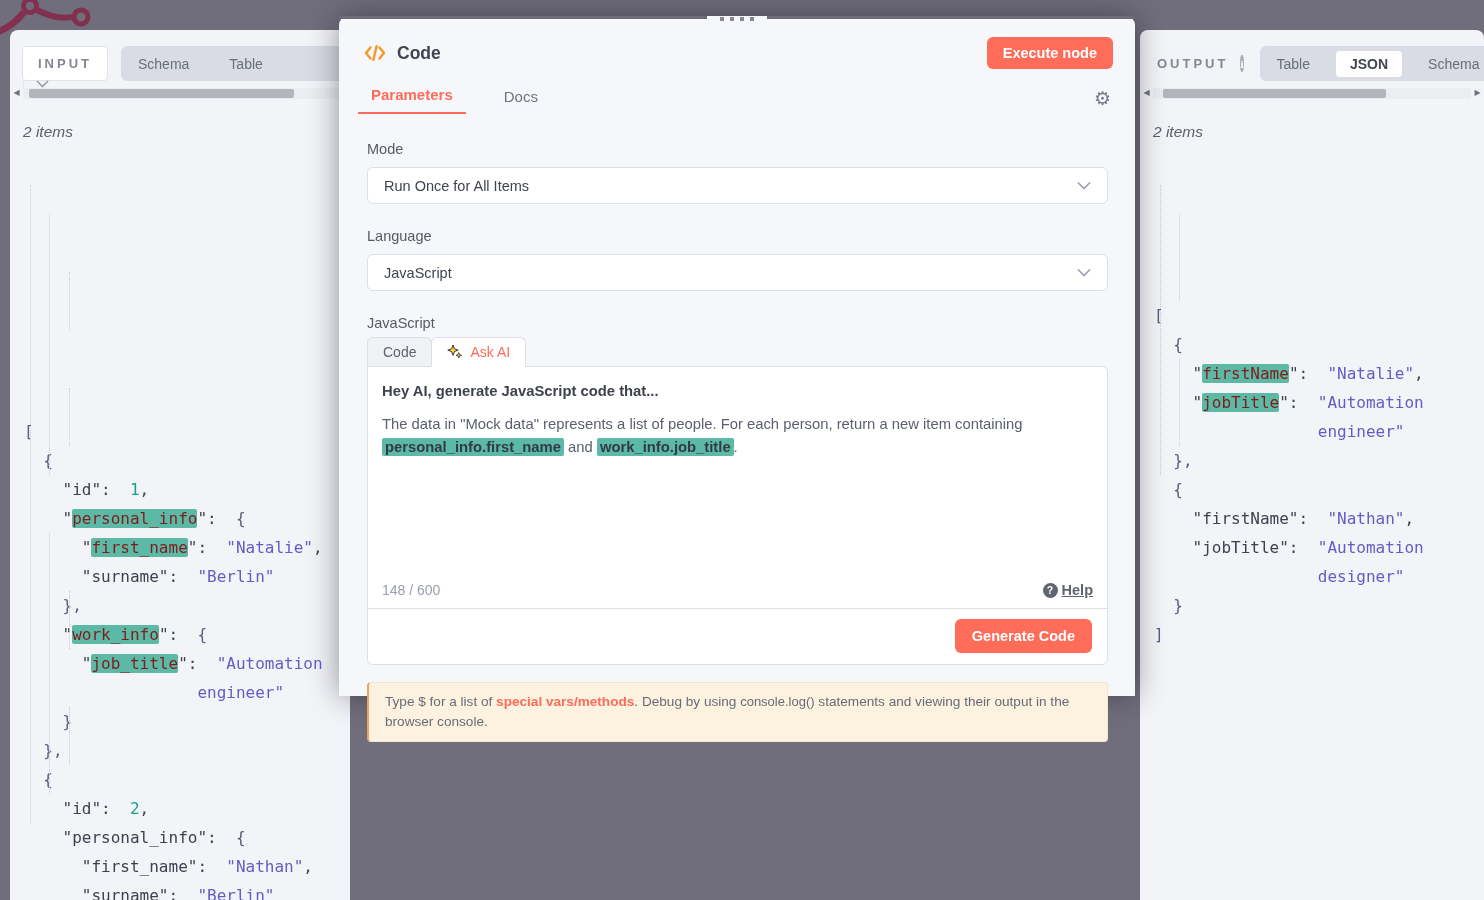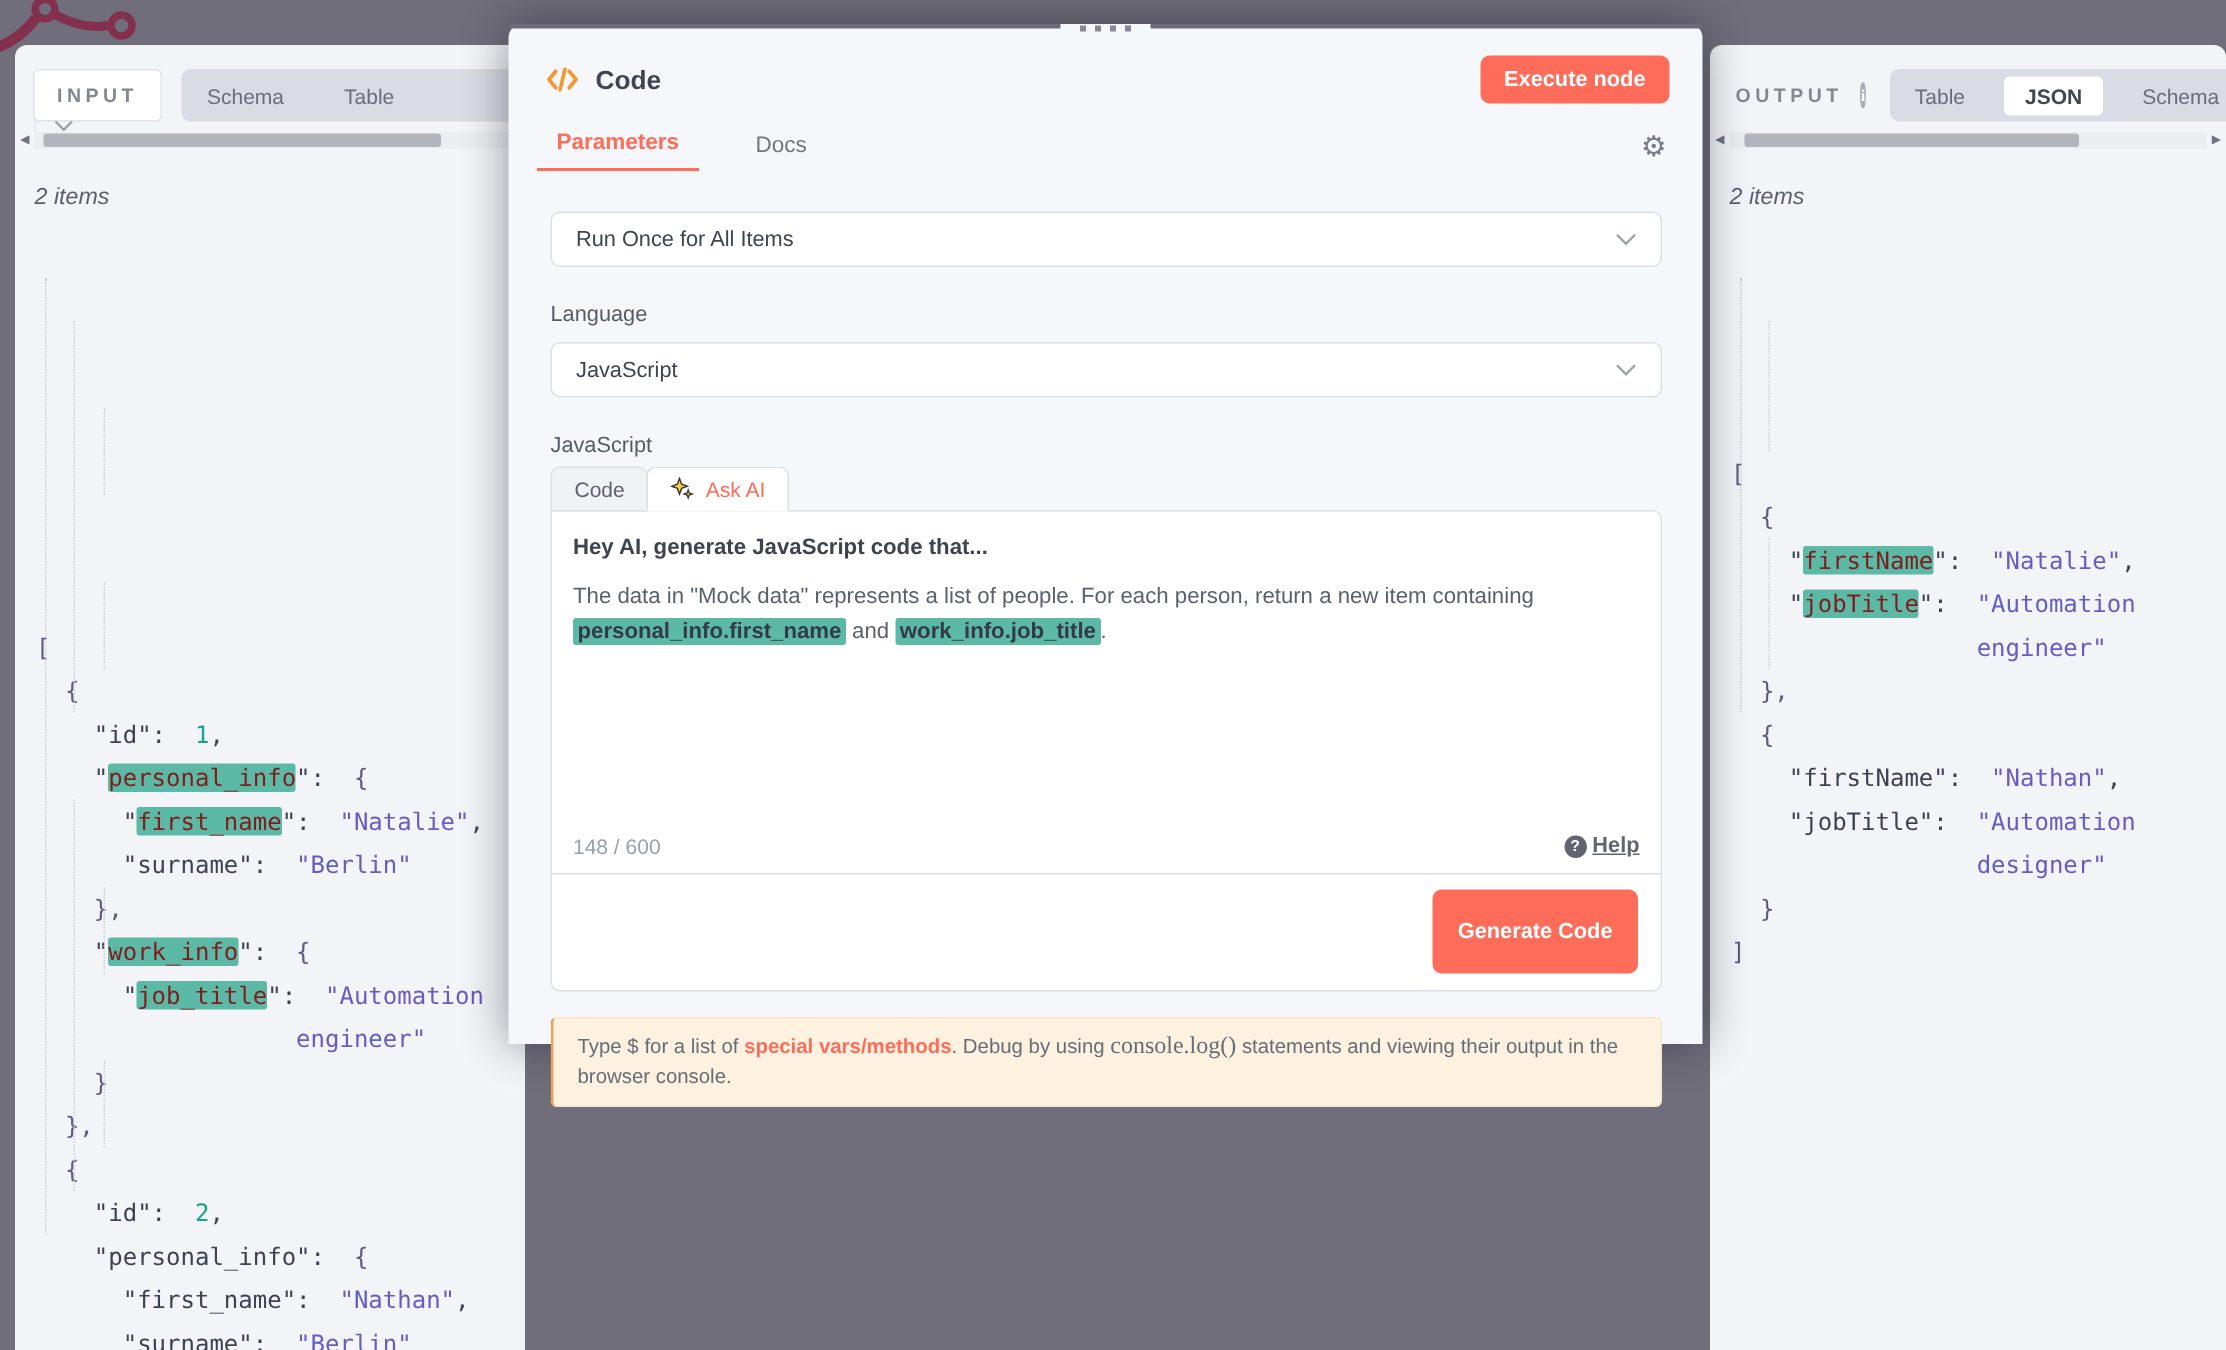--- a/index.html
+++ b/index.html
@@ -69,25 +69,25 @@
   .prompt-area { position:relative; height:241px; padding:16px 14px; }
   .prompt-heading { font-weight:700; font-size:14.8px; color:#3e434d; margin-bottom:14px; }
   .prompt-text { font-size:14.8px; color:#5a6070; line-height:23px; }
   .chip { background:#5bb9a6; color:#333a47; border-radius:2px; padding:1px 3px;font-weight:bold; }
   .prompt-foot { position:absolute; left:14px; right:14px; bottom:10px; display:flex; }
   .counter { color:#9aa0aa; font-size:14px; }
   .help { margin-left:auto; display:flex; align-items:center; gap:4px; color:#60656f; font-size:14.5px; cursor:pointer; }
   .help-icon { width:15px; height:15px; border-radius:50%; background:#60656f; color:#fff; font-size:10.5px; font-weight:700; display:flex; align-items:center; justify-content:center; }
   .help-label { text-decoration:underline; font-weight:600; }
   .gen-row { border-top:1px solid #dbdfe6; padding:10px 15px 11px; display:flex; justify-content:flex-end; }
-  .gen-btn { background:#ff6d5a; color:#fff; font-weight:700; font-size:14.5px; padding:20px 17px; border-radius:6px; border:none; cursor:pointer; }
+  .gen-btn { background:#ff6d5a; color:#fff; font-weight:700; font-size:14.5px; padding:9px 17px; border-radius:6px; border:none; cursor:pointer; }
 
   .notice { margin-top:17px; background:#fdf1e0; border:1px solid #f4e6cd; border-left:2px solid #eda45c; border-radius:4px; padding:9px 16px 10px; font-size:13.6px; line-height:19.5px; color:#676d78; }
   .notice .nlink { color:#ff6d5a; font-weight:700; cursor:pointer; }
-  .notice code { font-family:Liberation Serif, serif; font-size:16px; }
+  .notice code { font-family:Liberation Sans, sans-serif; font-size:13px; }
 
   .deco { position:absolute; top:0; left:0; }
 </style>
 </head>
 <body>
 
 <div class="canvas">
 
   <svg class="deco" width="120" height="38" viewBox="0 0 120 38">
     <path d="M-8 34 Q 12 28 24 12" stroke="#83304f" stroke-width="7" fill="none"></path>
@@ -150,20 +150,21 @@
       <button class="execute-btn">Execute node</button>
     </div>
 
     <div class="modal-tabs">
       <span class="mtab active">Parameters</span>
       <span class="mtab">Docs</span>
       <span class="gear">⚙</span>
     </div>
 
     <div class="modal-body">
+      <div class="field-label">Mode</div>
       <div class="select">
         <span>Run Once for All Items</span>
         <svg width="14" height="9" viewBox="0 0 14 9">
             <polyline points="1,1.5 7,7.5 13,1.5" stroke="#9aa0ac" stroke-width="1.6" fill="none"></polyline>
           </svg>
       </div>
 
       <div class="field-label">Language</div>
       <div class="select">
         <span>JavaScript</span>

